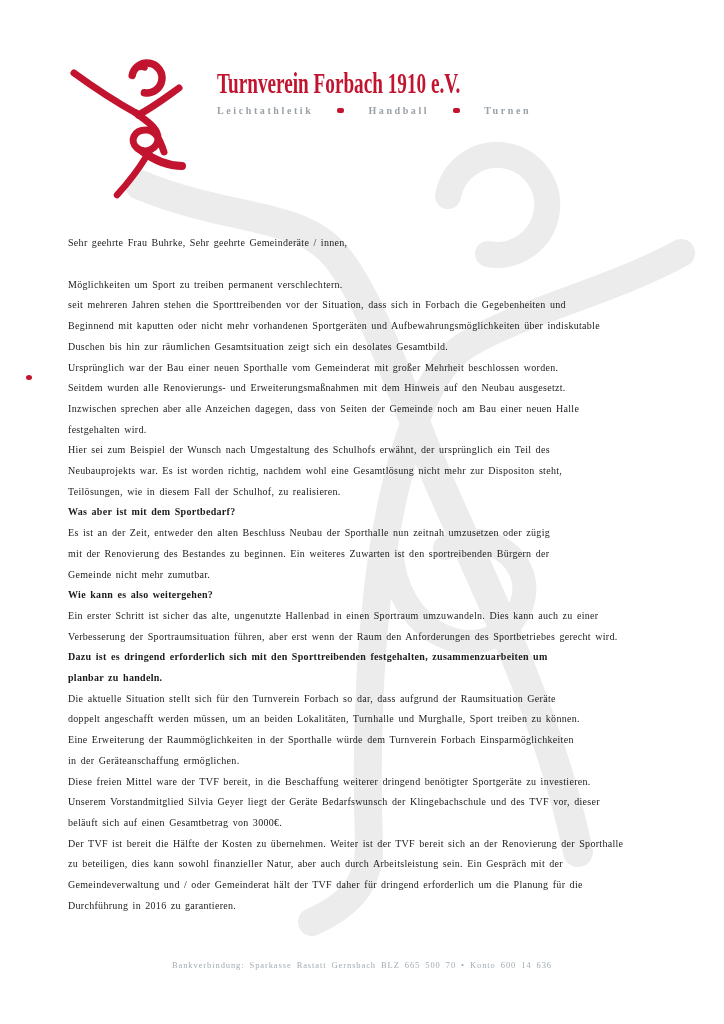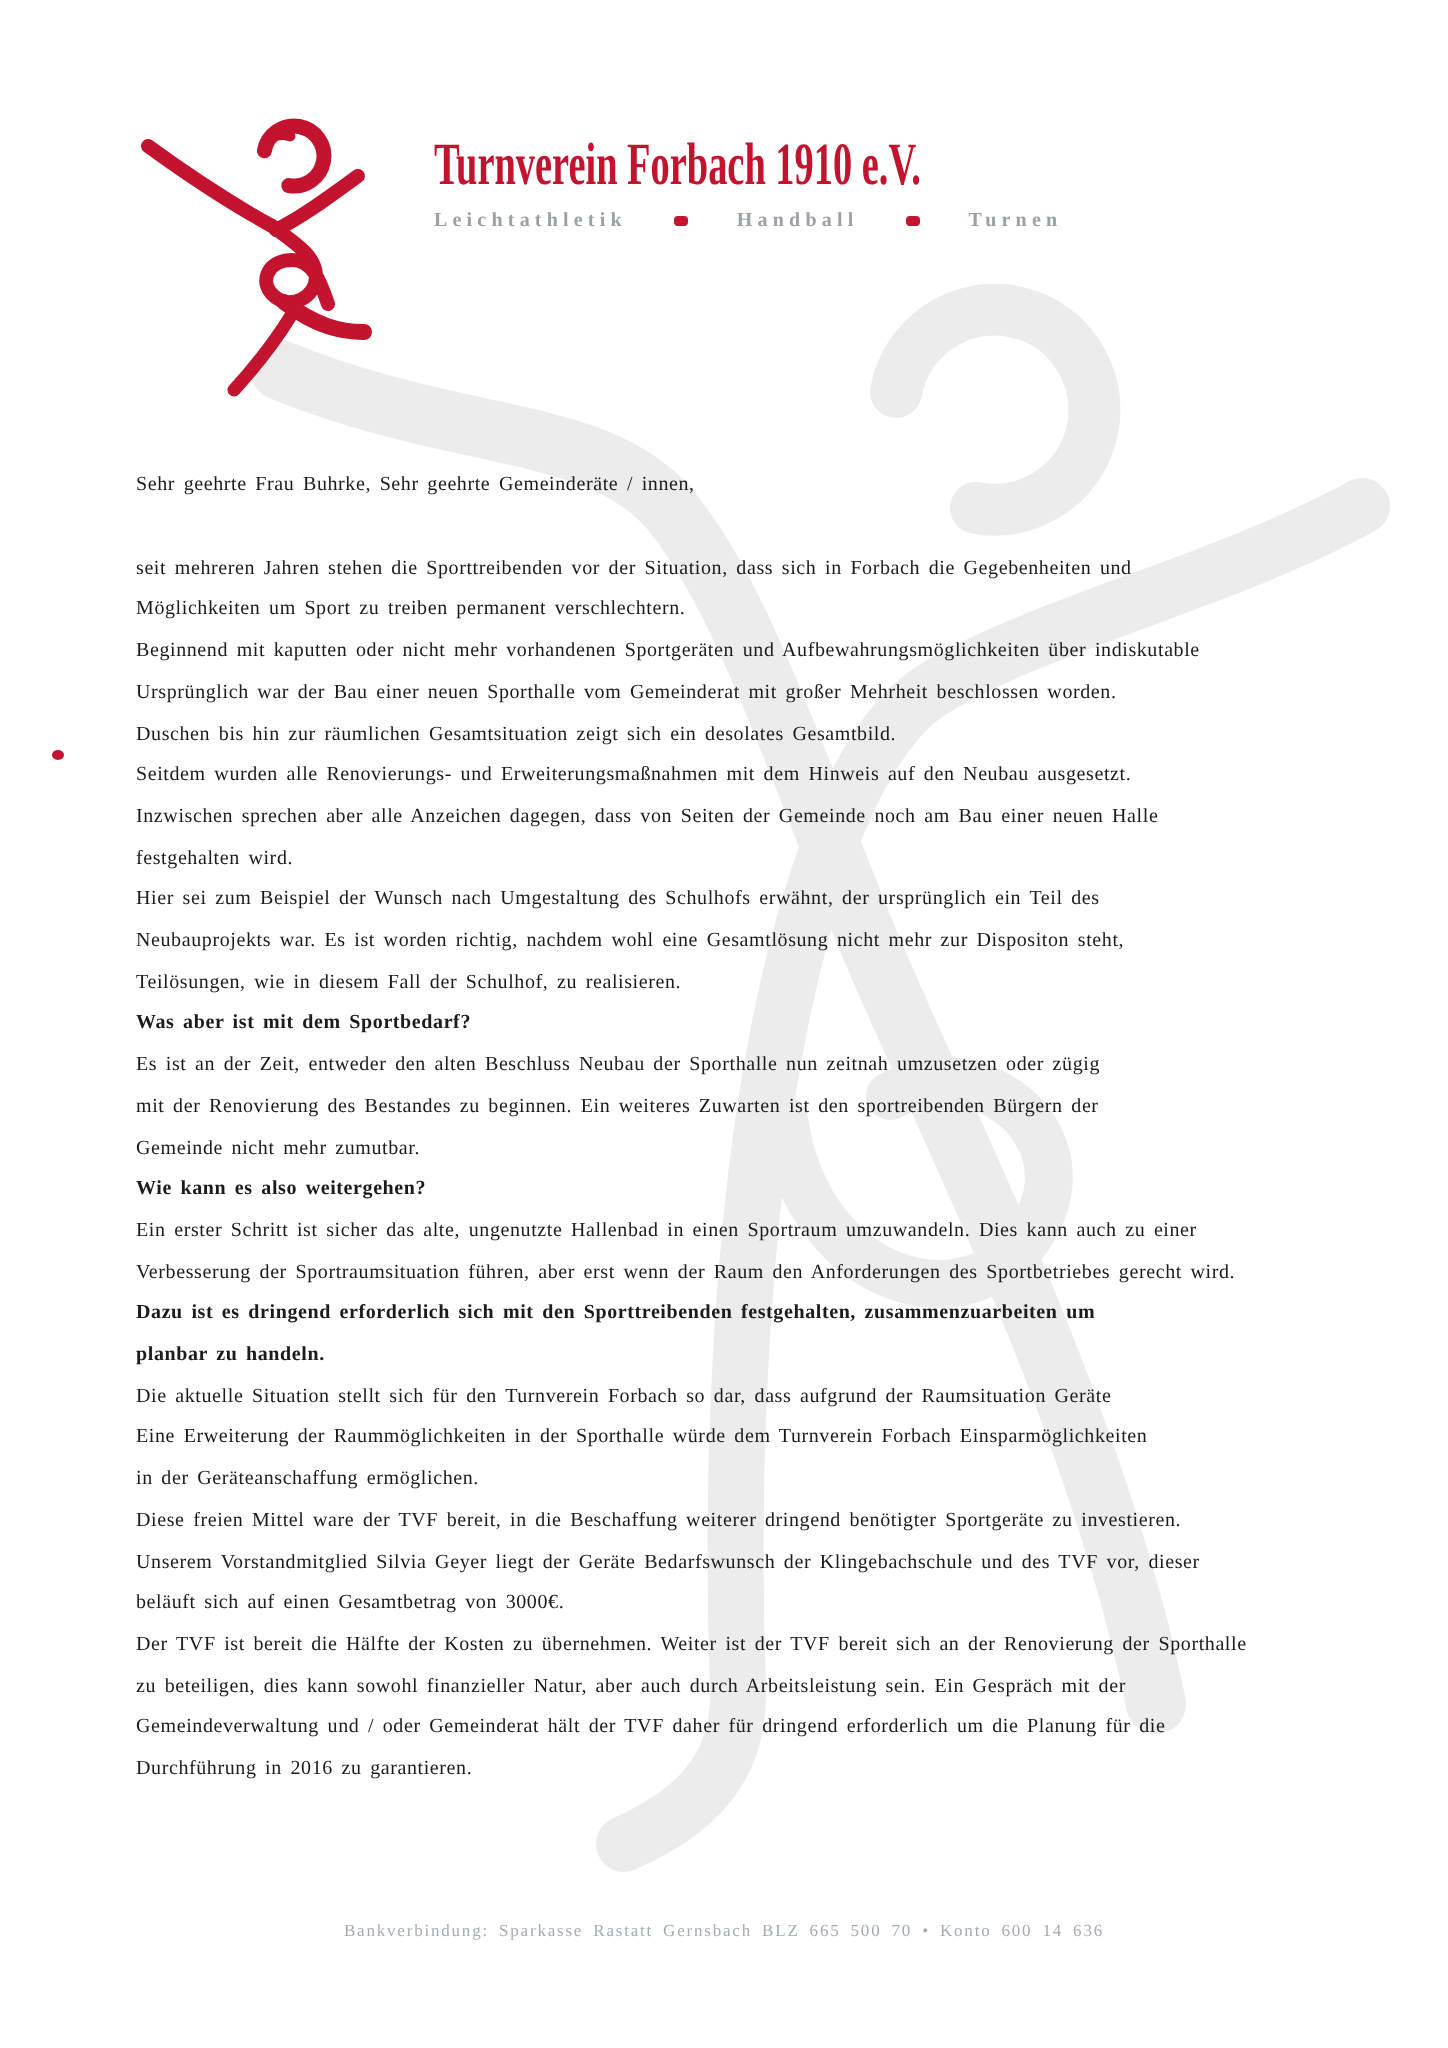--- a/index.html
+++ b/index.html
@@ -74,41 +74,42 @@
       <span class="sep"></span>
       <span>Turnen</span>
     </div>
   </div>
 
   <div class="fold-dot"></div>
 
   <main class="letter-body">
     <p class="salutation">Sehr geehrte Frau Buhrke, Sehr geehrte Gemeinderäte / innen,</p>
     <div>
+        <div class="line">Möglichkeiten um Sport zu treiben permanent verschlechtern.</div>
         <div class="line">seit mehreren Jahren stehen die Sporttreibenden vor der Situation, dass sich in Forbach die Gegebenheiten und</div>
-        <div class="line">Möglichkeiten um Sport zu treiben permanent verschlechtern.</div>
         <div class="line">Beginnend mit kaputten oder nicht mehr vorhandenen Sportgeräten und Aufbewahrungsmöglichkeiten über indiskutable</div>
+        <div class="line">Duschen bis hin zur räumlichen Gesamtsituation zeigt sich ein desolates Gesamtbild.</div>
         <div class="line">Ursprünglich war der Bau einer neuen Sporthalle vom Gemeinderat mit großer Mehrheit beschlossen worden.</div>
-        <div class="line">Duschen bis hin zur räumlichen Gesamtsituation zeigt sich ein desolates Gesamtbild.</div>
         <div class="line">Seitdem wurden alle Renovierungs- und Erweiterungsmaßnahmen mit dem Hinweis auf den Neubau ausgesetzt.</div>
         <div class="line">Inzwischen sprechen aber alle Anzeichen dagegen, dass von Seiten der Gemeinde noch am Bau einer neuen Halle</div>
         <div class="line">festgehalten wird.</div>
         <div class="line">Hier sei zum Beispiel der Wunsch nach Umgestaltung des Schulhofs erwähnt, der ursprünglich ein Teil des</div>
         <div class="line">Neubauprojekts war. Es ist worden richtig, nachdem wohl eine Gesamtlösung nicht mehr zur Dispositon steht,</div>
         <div class="line">Teilösungen, wie in diesem Fall der Schulhof, zu realisieren.</div>
         <div class="line bold">Was aber ist mit dem Sportbedarf?</div>
         <div class="line">Es ist an der Zeit, entweder den alten Beschluss Neubau der Sporthalle nun zeitnah umzusetzen oder zügig</div>
         <div class="line">mit der Renovierung des Bestandes zu beginnen. Ein weiteres Zuwarten ist den sportreibenden Bürgern der</div>
         <div class="line">Gemeinde nicht mehr zumutbar.</div>
         <div class="line bold">Wie kann es also weitergehen?</div>
         <div class="line">Ein erster Schritt ist sicher das alte, ungenutzte Hallenbad in einen Sportraum umzuwandeln. Dies kann auch zu einer</div>
         <div class="line">Verbesserung der Sportraumsituation führen, aber erst wenn der Raum den Anforderungen des Sportbetriebes gerecht wird.</div>
         <div class="line bold">Dazu ist es dringend erforderlich sich mit den Sporttreibenden festgehalten, zusammenzuarbeiten um</div>
         <div class="line bold">planbar zu handeln.</div>
         <div class="line">Die aktuelle Situation stellt sich für den Turnverein Forbach so dar, dass aufgrund der Raumsituation Geräte</div>
+        <div class="line">doppelt angeschafft werden müssen, um an beiden Lokalitäten, Turnhalle und Murghalle, Sport treiben zu können.</div>
         <div class="line">Eine Erweiterung der Raummöglichkeiten in der Sporthalle würde dem Turnverein Forbach Einsparmöglichkeiten</div>
         <div class="line">in der Geräteanschaffung ermöglichen.</div>
         <div class="line">Diese freien Mittel ware der TVF bereit, in die Beschaffung weiterer dringend benötigter Sportgeräte zu investieren.</div>
         <div class="line">Unserem Vorstandmitglied Silvia Geyer liegt der Geräte Bedarfswunsch der Klingebachschule und des TVF vor, dieser</div>
         <div class="line">beläuft sich auf einen Gesamtbetrag von 3000€.</div>
         <div class="line">Der TVF ist bereit die Hälfte der Kosten zu übernehmen. Weiter ist der TVF bereit sich an der Renovierung der Sporthalle</div>
         <div class="line">zu beteiligen, dies kann sowohl finanzieller Natur, aber auch durch Arbeitsleistung sein. Ein Gespräch mit der</div>
         <div class="line">Gemeindeverwaltung und / oder Gemeinderat hält der TVF daher für dringend erforderlich um die Planung für die</div>
         <div class="line">Durchführung in 2016 zu garantieren.</div>
       </div>

